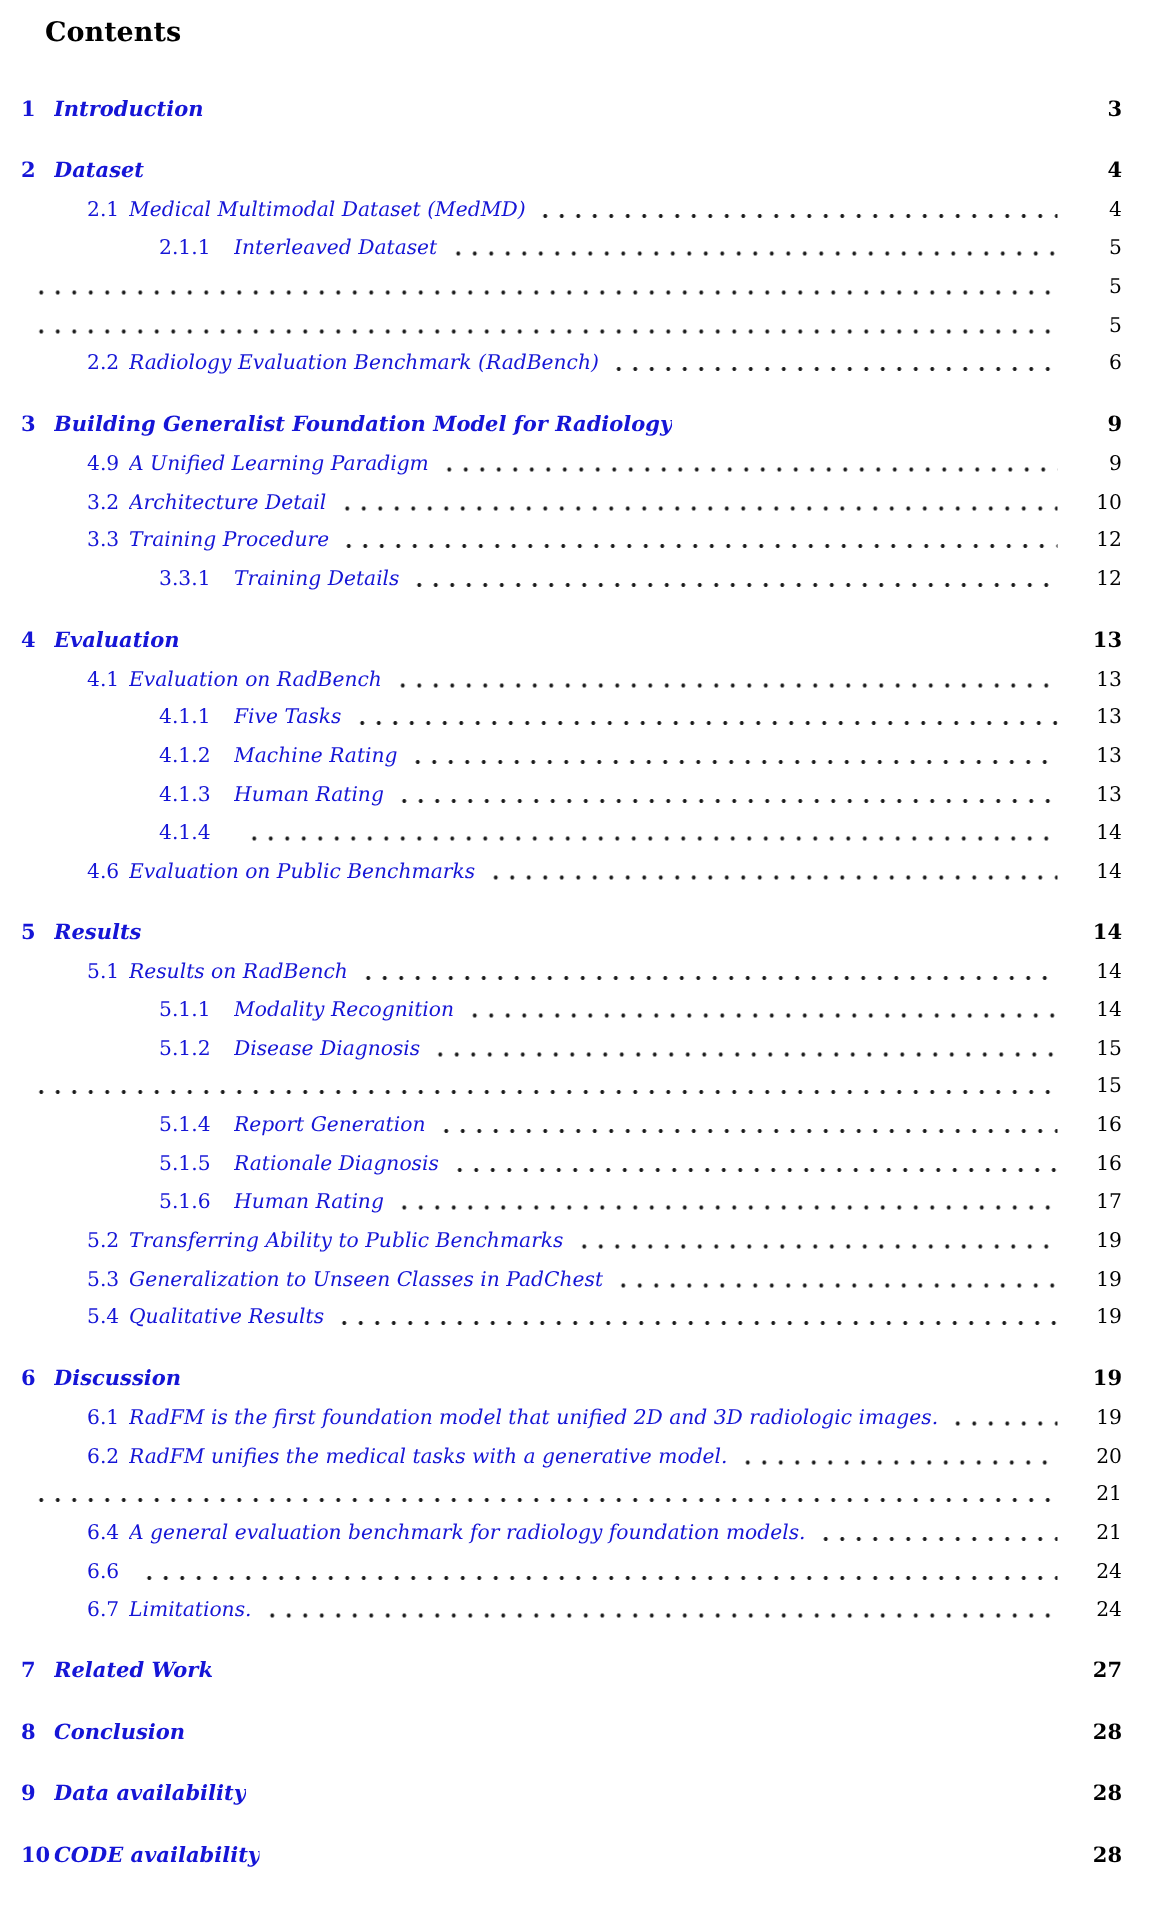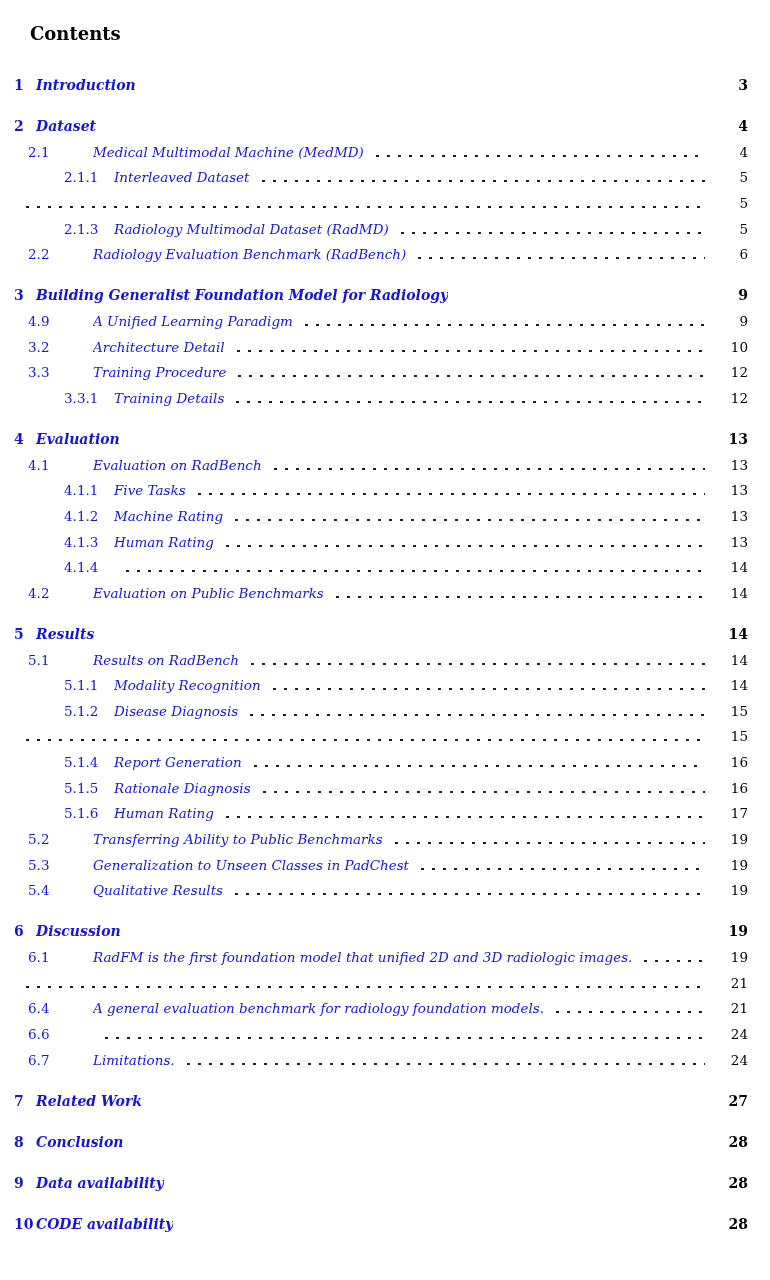--- a/index.html
+++ b/index.html
@@ -12,21 +12,21 @@
     box-sizing: border-box;
     width: 770px;
     height: 1280px;
     padding: 10px 22px 0 14px;
     background: #ffffff;
     font-family: "DejaVu Serif", "Liberation Serif", serif;
     color: #000000;
     overflow: hidden;
   }
   .heading {
-    margin: 12px 0 32px 16px;
+    margin: 0 0 32px 16px;
     font-size: 18px;
     line-height: 24px;
     font-weight: bold;
     color: #000000;
   }
   .row {
     display: flex;
     align-items: baseline;
     line-height: 15px;
     font-size: 13.5px;
@@ -43,23 +43,23 @@
     display: flex;
     align-items: baseline;
     text-decoration: none;
     color: var(--link-color, #1515d6);
     cursor: pointer;
     flex: 0 1 auto;
     min-width: 0;
   }
   .num { flex: 0 0 auto; }
   .lvl1 .num { min-width: 22px; }
-  .lvl2 .link { margin-left: 14px; gap: 37px; }
+  .lvl2 .link { margin-left: 44px; }
   .lvl2 .num { min-width: 28px; }
-  .lvl3 .link { margin-left: 50px; justify-content: flex-end; }
+  .lvl3 .link { margin-left: 92px; justify-content: flex-end; }
   .lvl3 .num { min-width: 50px; }
   .ttl { flex: 0 1 auto; overflow: hidden; font-style: italic; }
   .leader {
     flex: 1 1 auto;
     align-self: stretch;
     min-width: 0;
     margin: 0 10px 0 6px;
     background-image: radial-gradient(circle, #1a1a1a 1.1px, rgba(0,0,0,0) 1.5px);
     background-size: 11px 4px;
     background-repeat: repeat-x;
@@ -93,45 +93,41 @@
       <span class="num">2</span>
       <span class="ttl">Dataset</span>
     </a>
     <span class="leader"></span>
     <span class="pg">4</span>
   </div>
 
   <div class="row lvl2">
     <a class="link">
       <span class="num">2.1</span>
-      <span class="ttl">Medical Multimodal Machine (MedMD)</span>
+      <span class="ttl">Medical Multimodal Dataset (MedMD)</span>
     </a>
     <span class="leader"></span>
     <span class="pg">4</span>
   </div>
 
   <div class="row lvl3">
     <a class="link">
       <span class="num">2.1.1</span>
       <span class="ttl">Interleaved Dataset</span>
     </a>
     <span class="leader"></span>
     <span class="pg">5</span>
   </div>
 
   <div class="row lvl3">
     <span class="leader"></span>
     <span class="pg">5</span>
   </div>
 
   <div class="row lvl3">
-    <a class="link">
-      <span class="num">2.1.3</span>
-      <span class="ttl">Radiology Multimodal Dataset (RadMD)</span>
-    </a>
     <span class="leader"></span>
     <span class="pg">5</span>
   </div>
 
   <div class="row lvl2">
     <a class="link">
       <span class="num">2.2</span>
       <span class="ttl">Radiology Evaluation Benchmark (RadBench)</span>
     </a>
     <span class="leader"></span>
@@ -232,21 +228,21 @@
     <a class="link">
       <span class="num">4.1.4</span>
       <span class="ttl"></span>
     </a>
     <span class="leader"></span>
     <span class="pg">14</span>
   </div>
 
   <div class="row lvl2">
     <a class="link">
-      <span class="num">4.2</span>
+      <span class="num">4.6</span>
       <span class="ttl">Evaluation on Public Benchmarks</span>
     </a>
     <span class="leader"></span>
     <span class="pg">14</span>
   </div>
 
   <div class="row lvl1">
     <a class="link">
       <span class="num">5</span>
       <span class="ttl">Results</span>
@@ -352,20 +348,28 @@
 
   <div class="row lvl2">
     <a class="link">
       <span class="num">6.1</span>
       <span class="ttl">RadFM is the first foundation model that unified 2D and 3D radiologic images.</span>
     </a>
     <span class="leader"></span>
     <span class="pg">19</span>
   </div>
 
+  <div class="row lvl2">
+    <a class="link">
+      <span class="num">6.2</span>
+      <span class="ttl">RadFM unifies the medical tasks with a generative model.</span>
+    </a>
+    <span class="leader"></span>
+    <span class="pg">20</span>
+  </div>
 
   <div class="row lvl2">
     <span class="leader"></span>
     <span class="pg">21</span>
   </div>
 
   <div class="row lvl2">
     <a class="link">
       <span class="num">6.4</span>
       <span class="ttl">A general evaluation benchmark for radiology foundation models.</span>

